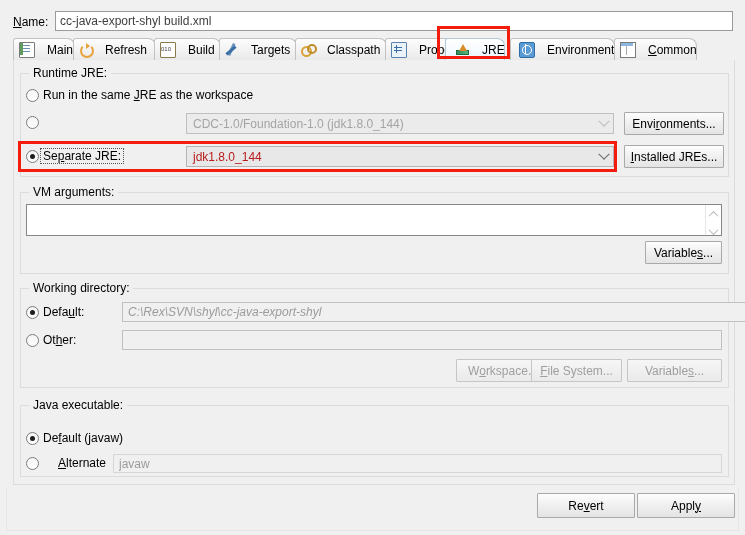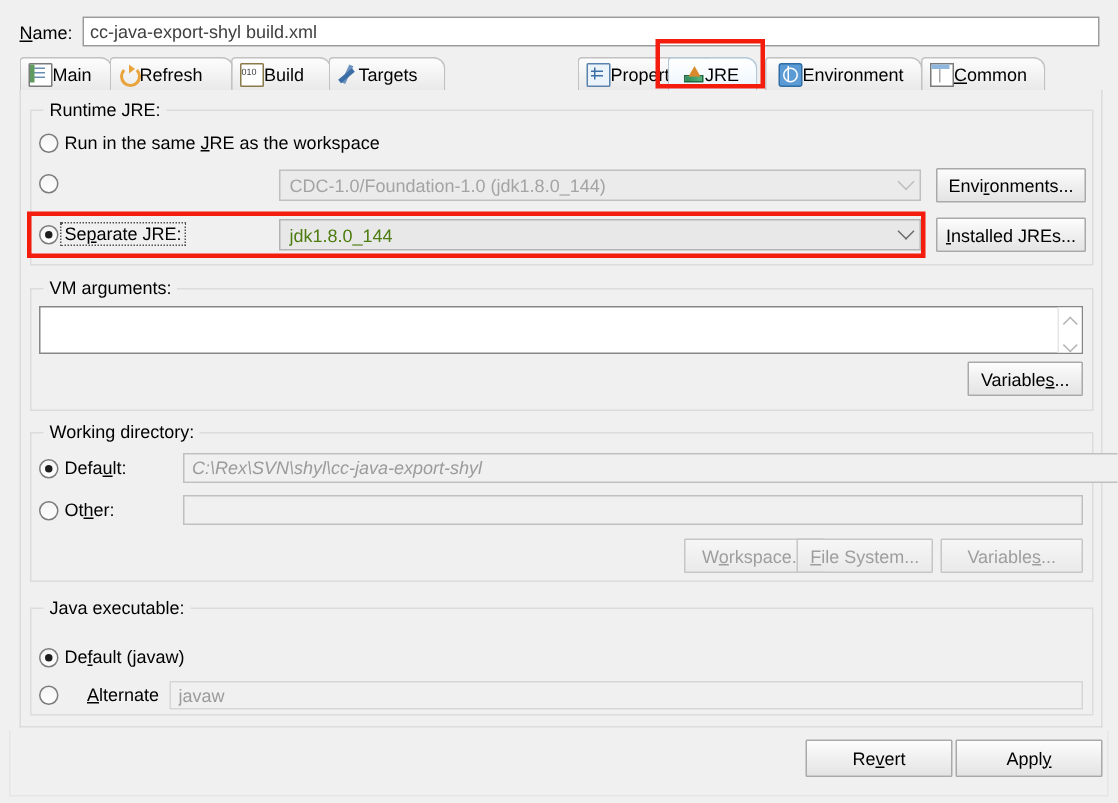--- a/index.html
+++ b/index.html
@@ -24,21 +24,21 @@
     box-sizing:border-box;
     font-family:"Liberation Sans", sans-serif;font-size:12px;
     padding:1px 4px;color:#404040;outline:none;
   }
 
   
   .tabstrip{position:absolute;left:13px;top:38px;width:722px;height:23px;}
   .tabstrip-base{position:absolute;left:0;bottom:0;width:722px;height:1px;background:#c8c8c8;}
   .tab{
     position:absolute;top:0;height:22px;
-    display:flex;align-items:center;gap:0;
+    display:flex;align-items:center;gap:12px;
     padding:0 7px 0 5px;
     font-size:12px;white-space:nowrap;
     border:1px solid #c2c2c2;border-bottom:none;
     border-radius:3px 8px 0 0;
     background:linear-gradient(to bottom,#fdfdfd 0%,#f2f2f2 55%,#e9e9e9 100%);
     box-sizing:border-box;
   }
   .tab.active{
     background:linear-gradient(to bottom,#ffffff 0%,#f6fbff 50%,#e8f3fb 100%);
     border-color:#b4c8d8;
@@ -114,21 +114,21 @@
   
   .tin{
     position:absolute;box-sizing:border-box;
     border:1px solid #c0c0c0;background:#f0f0f0;color:#9b9b9b;
     font-family:"Liberation Sans",sans-serif;font-size:12px;
     padding:2px 5px;outline:none;
   }
   .combo{position:absolute;box-sizing:border-box;border:1px solid #c0c0c0;background:#ebebeb;
      display:flex;align-items:center;}
   .combo.on{background:#e8e8e8;border-color:#b4b4b4;}
-  .combo-text{padding-left:6px;font-size:12px;color:#4d7c0f;flex:1;overflow:hidden;white-space:nowrap;}
+  .combo-text{padding-left:6px;font-size:12px;color:#b91c1c;flex:1;overflow:hidden;white-space:nowrap;}
   .combo-text.dim{color:#a4a4a4;}
   .chev{width:18px;height:100%;display:flex;align-items:center;justify-content:center;}
   .chev i{display:block;width:7px;height:7px;border-right:1.5px solid #6b6b6b;border-bottom:1.5px solid #6b6b6b;
      transform:rotate(45deg) translate(-2px,-2px);}
   .chev.dim i{border-color:#bdbdbd;}
 
   
   .btn{position:absolute;box-sizing:border-box;
      background:linear-gradient(to bottom,#fdfdfd 0%,#f0f0f0 48%,#e4e4e4 100%);
      border:1px solid #a9a9a9;border-radius:1px;
@@ -182,20 +182,24 @@
     <div class="tab" style="left:141px;width:67px;">
       <span class="tico ico-build"></span>
       <span class="tab-label">Build</span>
     </div>
 
     <div class="tab" style="left:206px;width:78px;">
       <span class="tico ico-targets"></span>
       <span class="tab-label">Targets</span>
     </div>
 
+    <div class="tab" style="left:282px;width:92px;">
+      <span class="tico ico-classpath"></span>
+      <span class="tab-label">Classpath</span>
+    </div>
 
     <div class="tab" style="left:372px;width:92px;">
       <span class="tico ico-props"></span>
       <span class="tab-label">Properties</span>
     </div>
 
     <div class="tab active" style="left:432px;width:60px;padding-left:10px;">
       <span class="tico ico-jre"></span>
       <span class="tab-label">JRE</span>
     </div>

